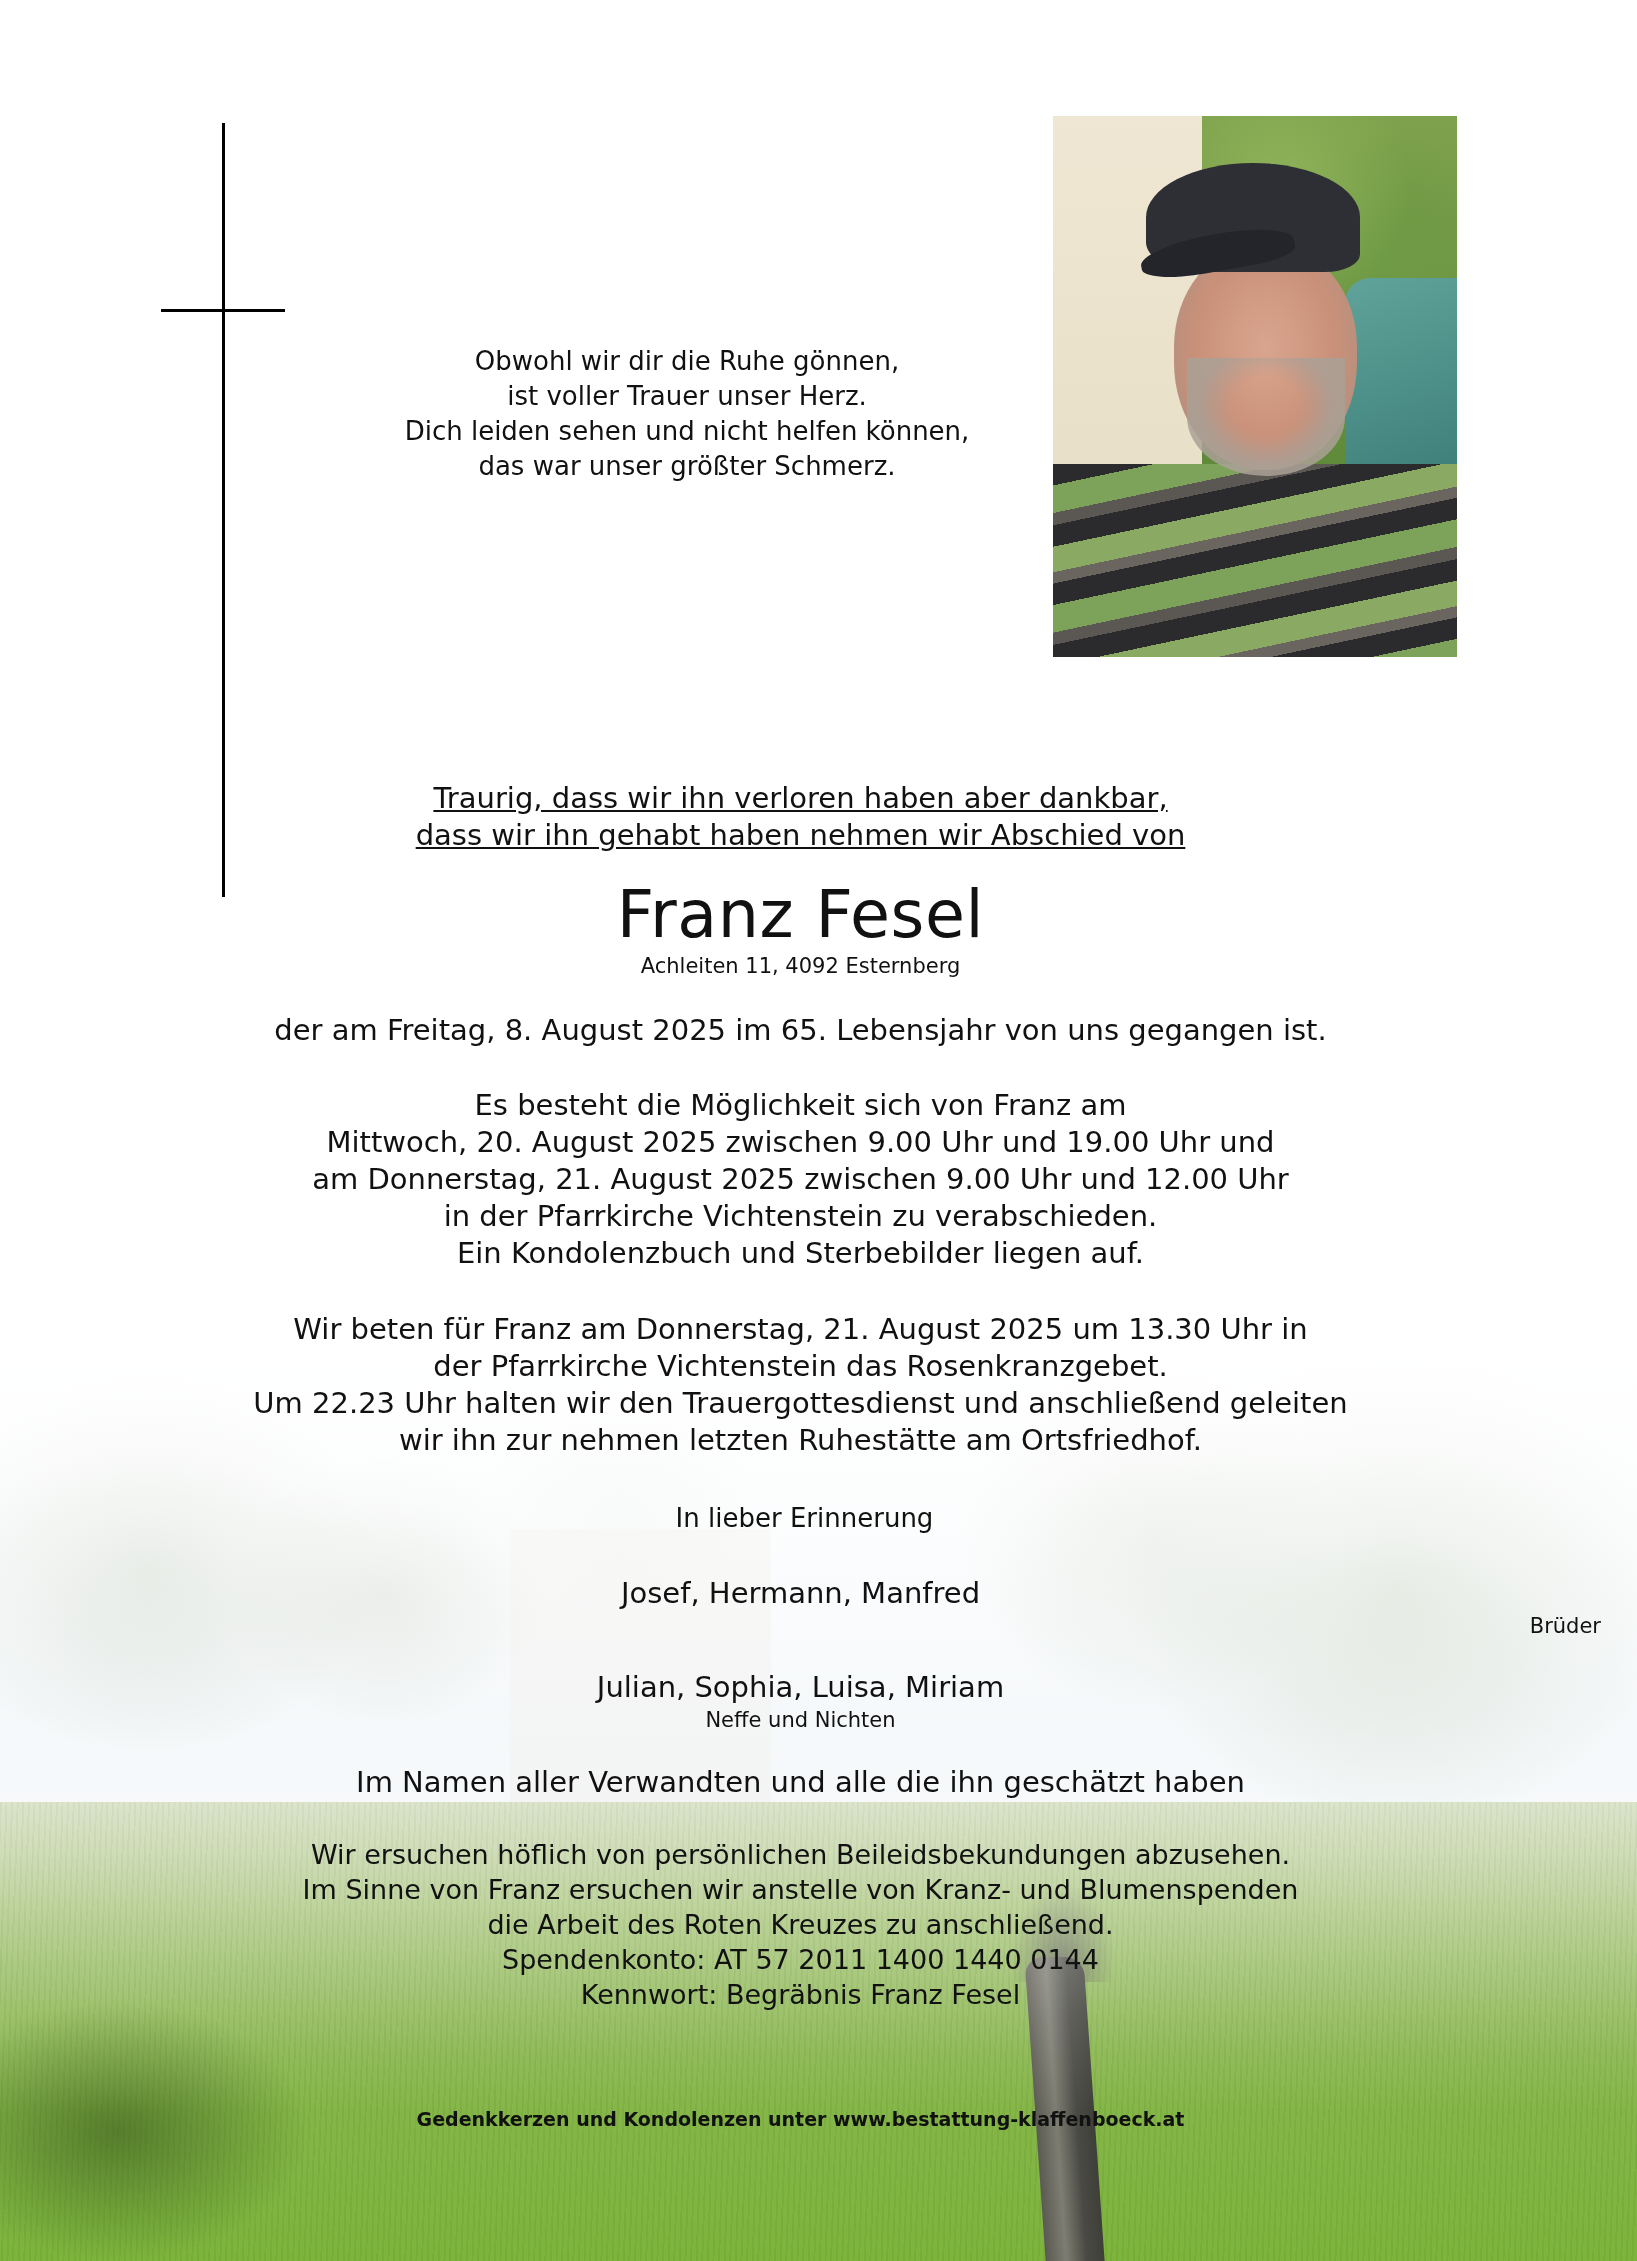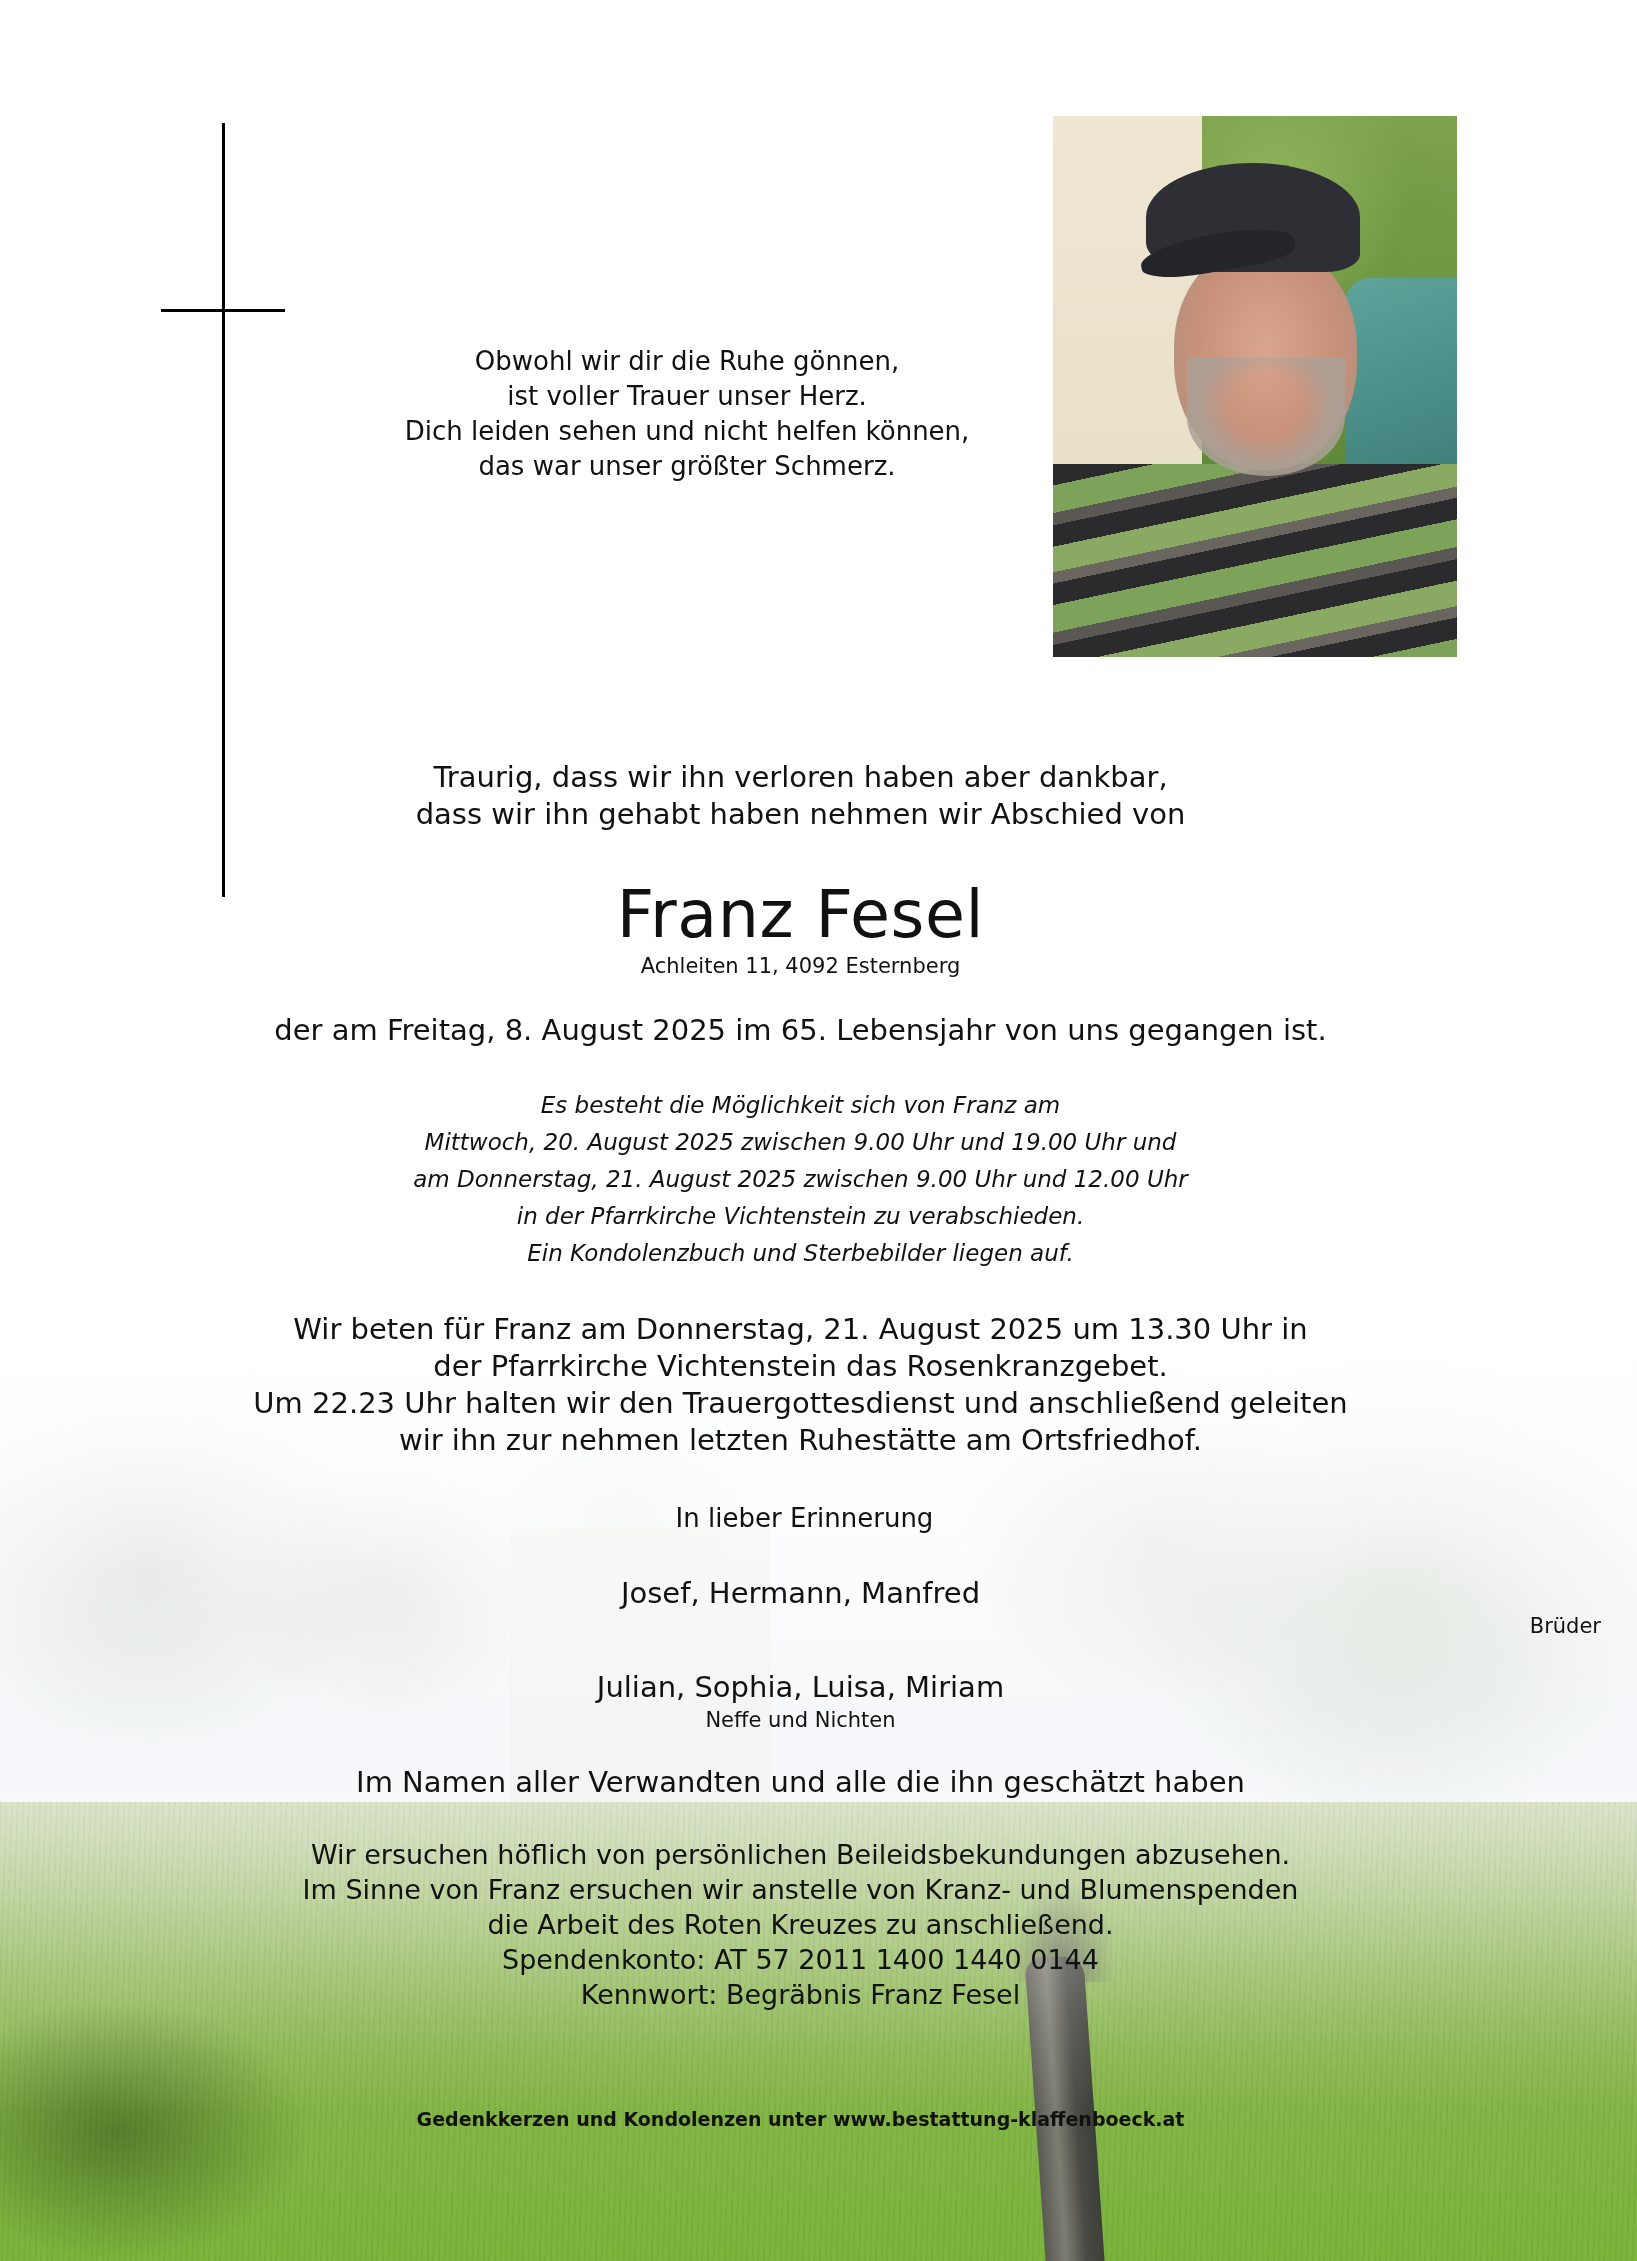--- a/index.html
+++ b/index.html
@@ -87,25 +87,25 @@
       background: radial-gradient(ellipse at 50% 40%, rgba(190,180,170,0.0) 30%, rgba(170,160,150,0.85) 60%);
       border-radius: 0 0 50% 50%; }
     .photo .cap { position: absolute; left: 93px; top: 47px; width: 214px; height: 109px;
       background: #2e2f34; border-radius: 55% 55% 18% 30%; }
     .photo .cap-brim { position: absolute; left: 87px; top: 118px; width: 155px; height: 37px;
       background: #24252a; border-radius: 50% 50% 30% 40%; transform: rotate(-10deg); }
 
     
     .tb { position: absolute; left: 0; width: 1638px; text-align: center; white-space: nowrap; }
     .poem { top: 344px; left: 280px; width: 814px; font-size: 26px; line-height: 35px; }
-    .intro { top: 759px; left: 0; width: 1601px; font-size: 29px; line-height: 37px; }
+    .intro { top: 780px; left: 0; width: 1601px; font-size: 29px; line-height: 37px; text-decoration: underline; }
     .name { top: 876px; left: 0; width: 1601px; font-size: 65px; line-height: 77px; font-weight: normal; letter-spacing: 0.6px; }
     .address { top: 953px; left: 0; width: 1601px; font-size: 21px; line-height: 27px; }
     .died { top: 1012px; left: 0; width: 1601px; font-size: 29px; line-height: 37px; }
-    .viewing { top: 1087px; left: 0; width: 1601px; font-size: 23px; line-height: 37px; font-style: italic; }
+    .viewing { top: 1087px; left: 0; width: 1601px; font-size: 29px; line-height: 37px; }
     .prayer { top: 1311px; left: 0; width: 1601px; font-size: 29px; line-height: 37px; }
     .memory { top: 1500px; left: 4px; width: 1601px; font-size: 26px; line-height: 37px; }
     .fam1 { top: 1575px; left: 0; width: 1601px; font-size: 29px; line-height: 37px; }
     .fam1-rel { top: 1613px; left: 0; width: 1601px; font-size: 21px; line-height: 26px; text-align: right; }
     .fam2 { top: 1669px; left: 0; width: 1601px; font-size: 29px; line-height: 37px; }
     .fam2-rel { top: 1707px; left: 0; width: 1601px; font-size: 21px; line-height: 26px; }
     .names-all { top: 1764px; left: 0; width: 1601px; font-size: 29px; line-height: 37px; }
     .donation { top: 1837px; left: 0; width: 1601px; font-size: 27px; line-height: 35px; }
     .footer { top: 2107px; left: 0; width: 1601px; font-size: 19px; line-height: 25px; font-weight: bold; }
     .line { display: block; }

